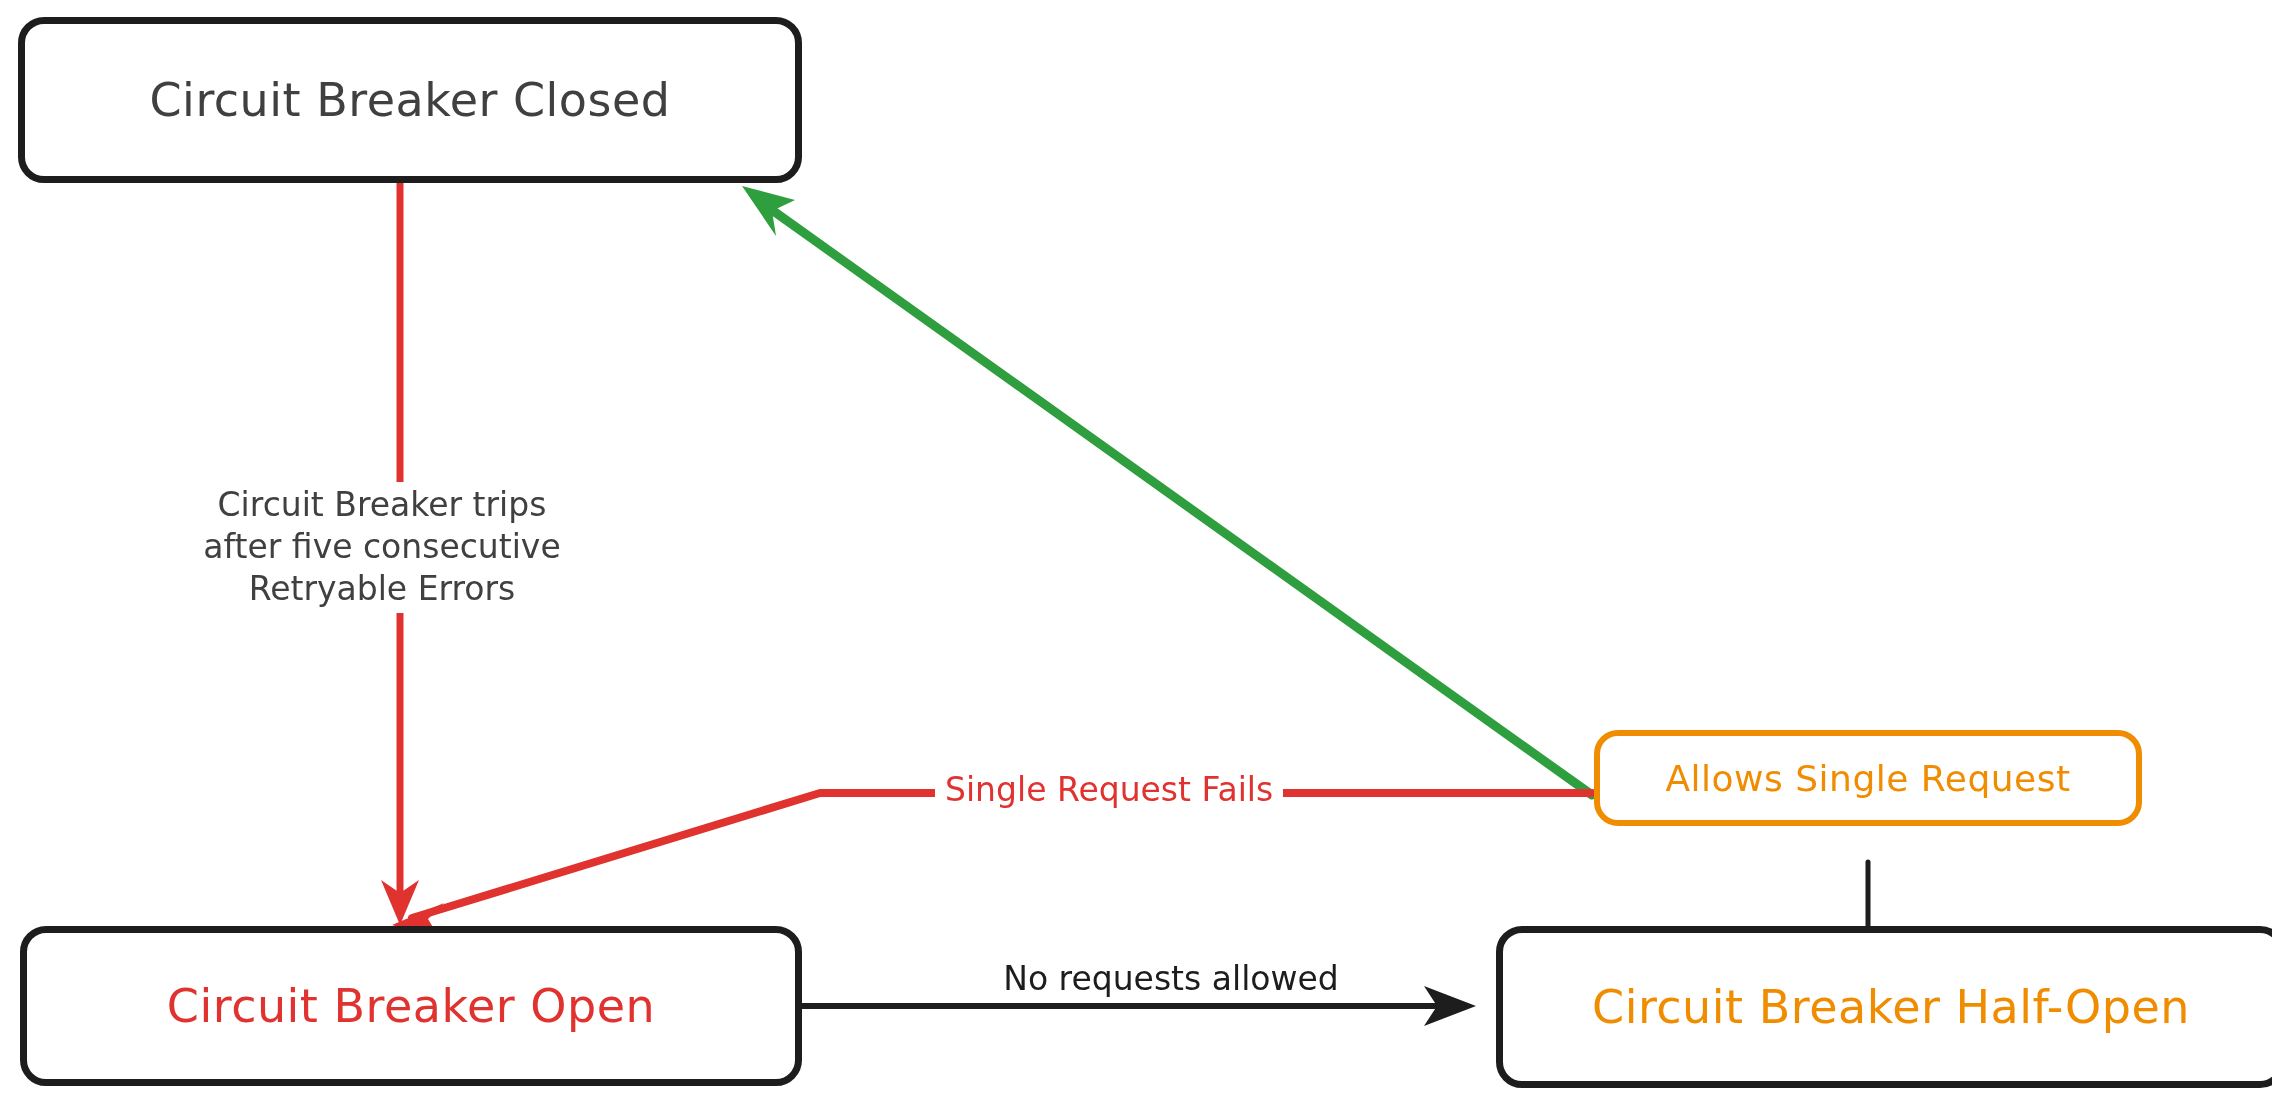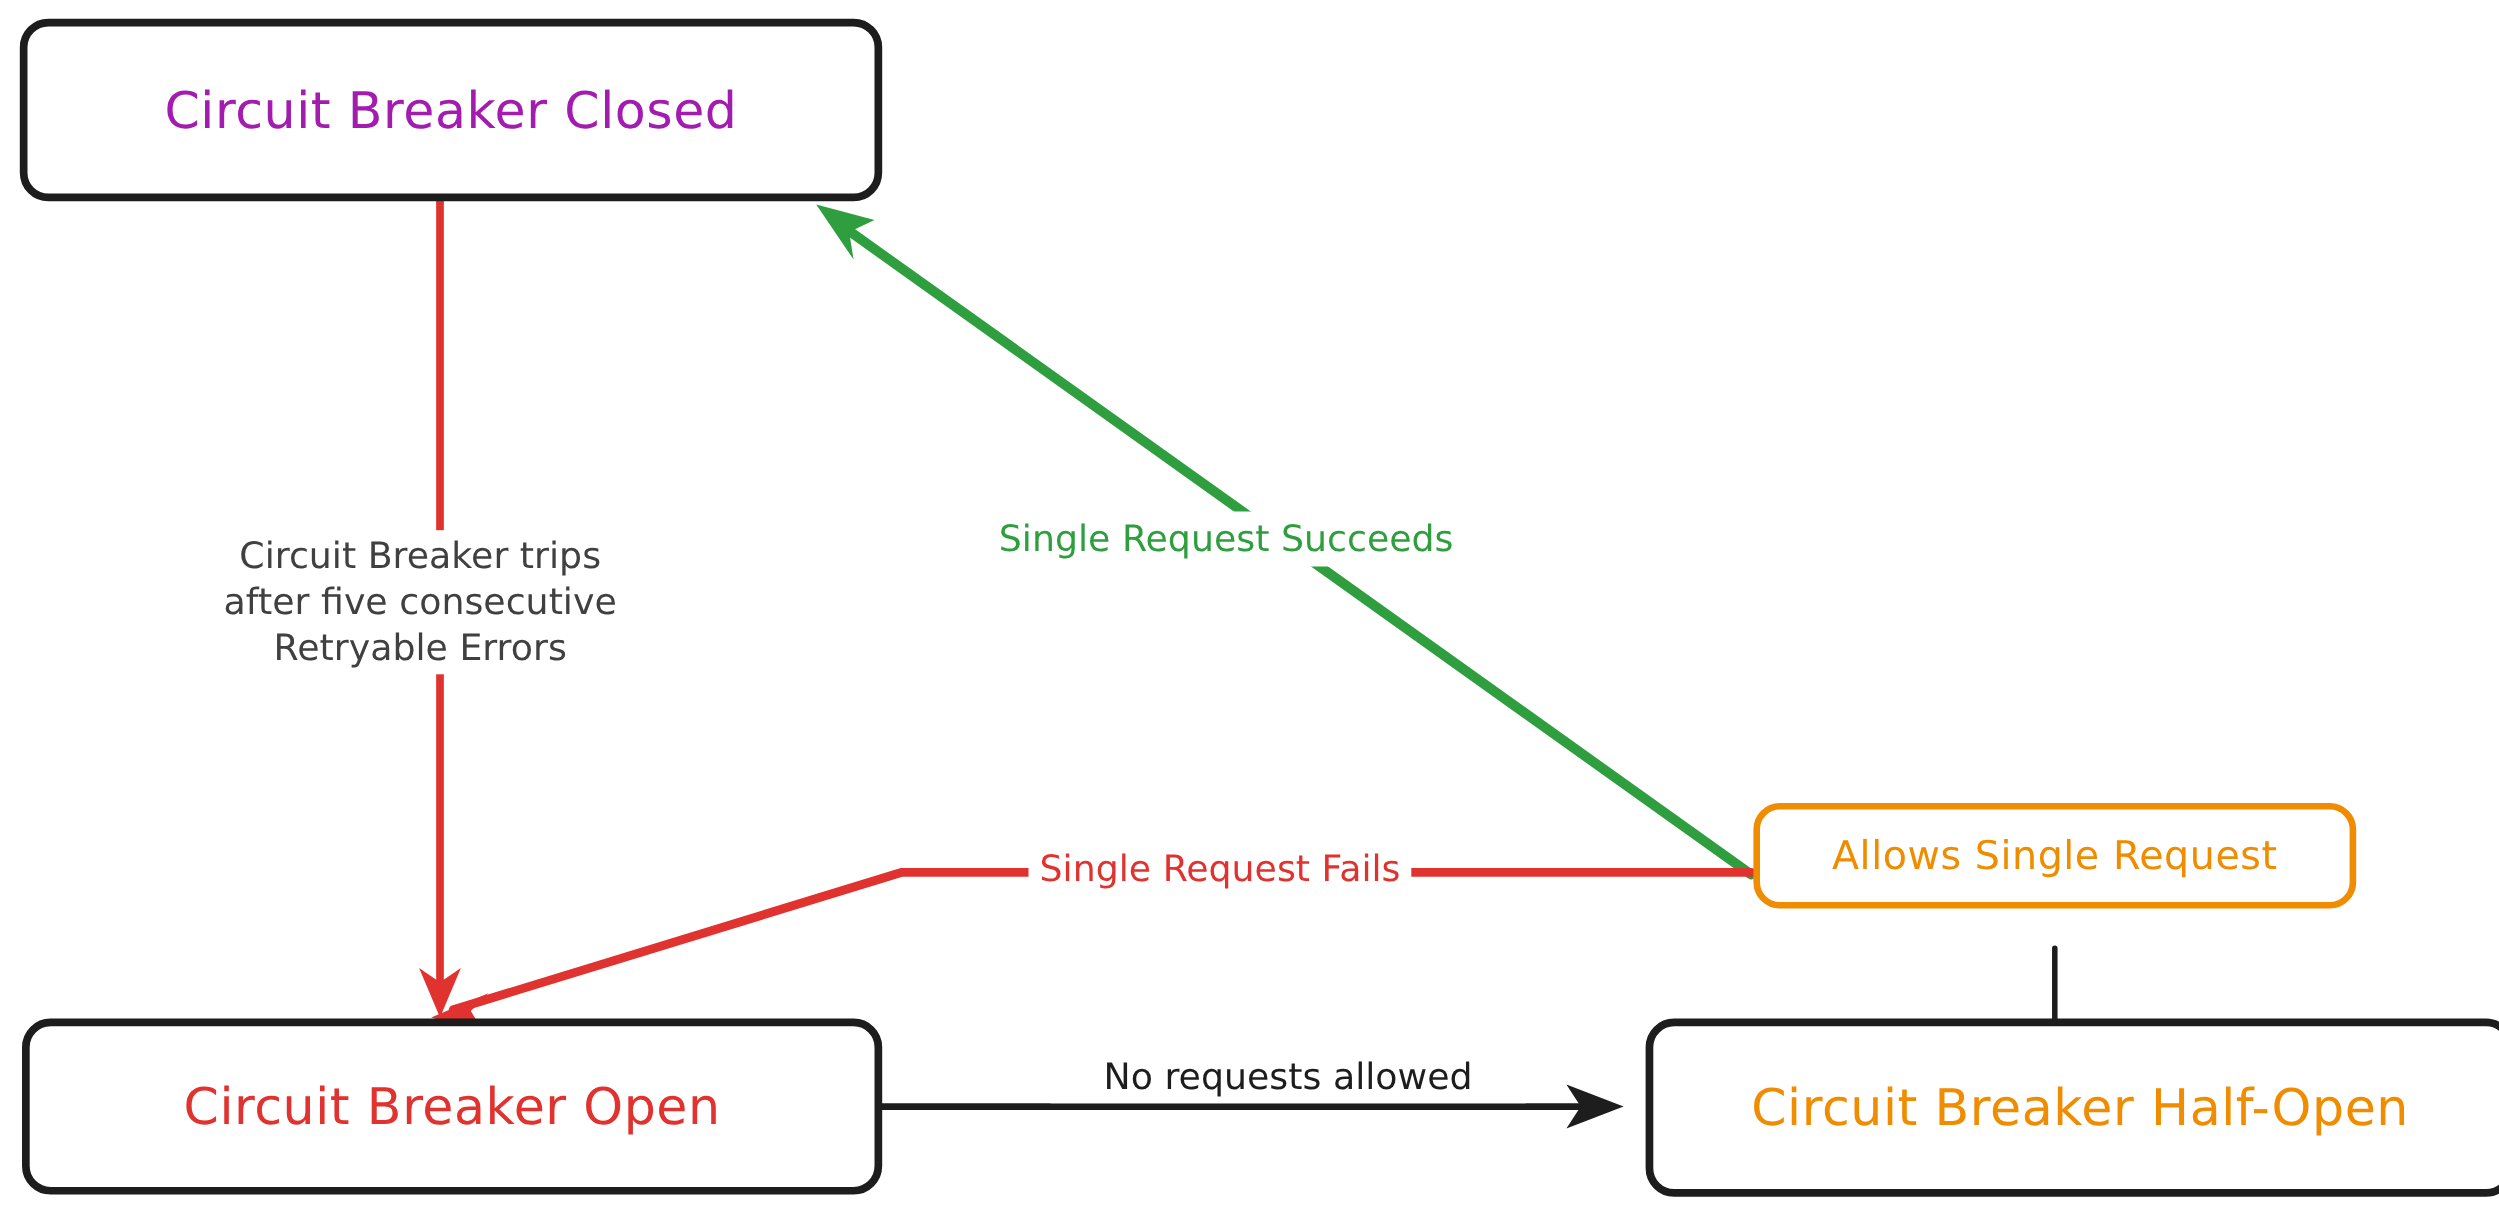--- a/index.html
+++ b/index.html
@@ -42,21 +42,21 @@
     border: 6px solid #f08c00;
     border-radius: 24px;
   }
   .node-label {
     font-family: "DejaVu Sans", sans-serif;
     font-weight: 400;
     letter-spacing: 0.5px;
     white-space: nowrap;
     text-align: center;
   }
-  .label-green  { color: #a21caf; }
+  .label-green  { color: #404040; }
   .label-red    { color: #e0322f; }
   .label-orange { color: #f08c00; }
 
   .node-title { font-size: 46px; }
   .node-sub   { font-size: 36px; }
 
   .edge-label {
     position: absolute;
     z-index: 3;
     font-family: "DejaVu Sans", sans-serif;
@@ -151,21 +151,20 @@
   <div class="node node-black" id="node-halfopen">
     <span class="node-label node-title label-orange">Circuit Breaker Half-Open</span>
   </div>
 
   <div class="edge-label el-trip multiline">
     <div>Circuit Breaker trips</div>
     <div>after five consecutive</div>
     <div>Retryable Errors</div>
   </div>
 
-  <div class="edge-label el-succeeds">Single Request Succeeds</div>
 
   <div class="edge-label el-fails">Single Request Fails</div>
 
   <div class="edge-label el-delay multiline">
     <div>No requests allowed</div>
   </div>
 
 </div>
 
 </body></html>

